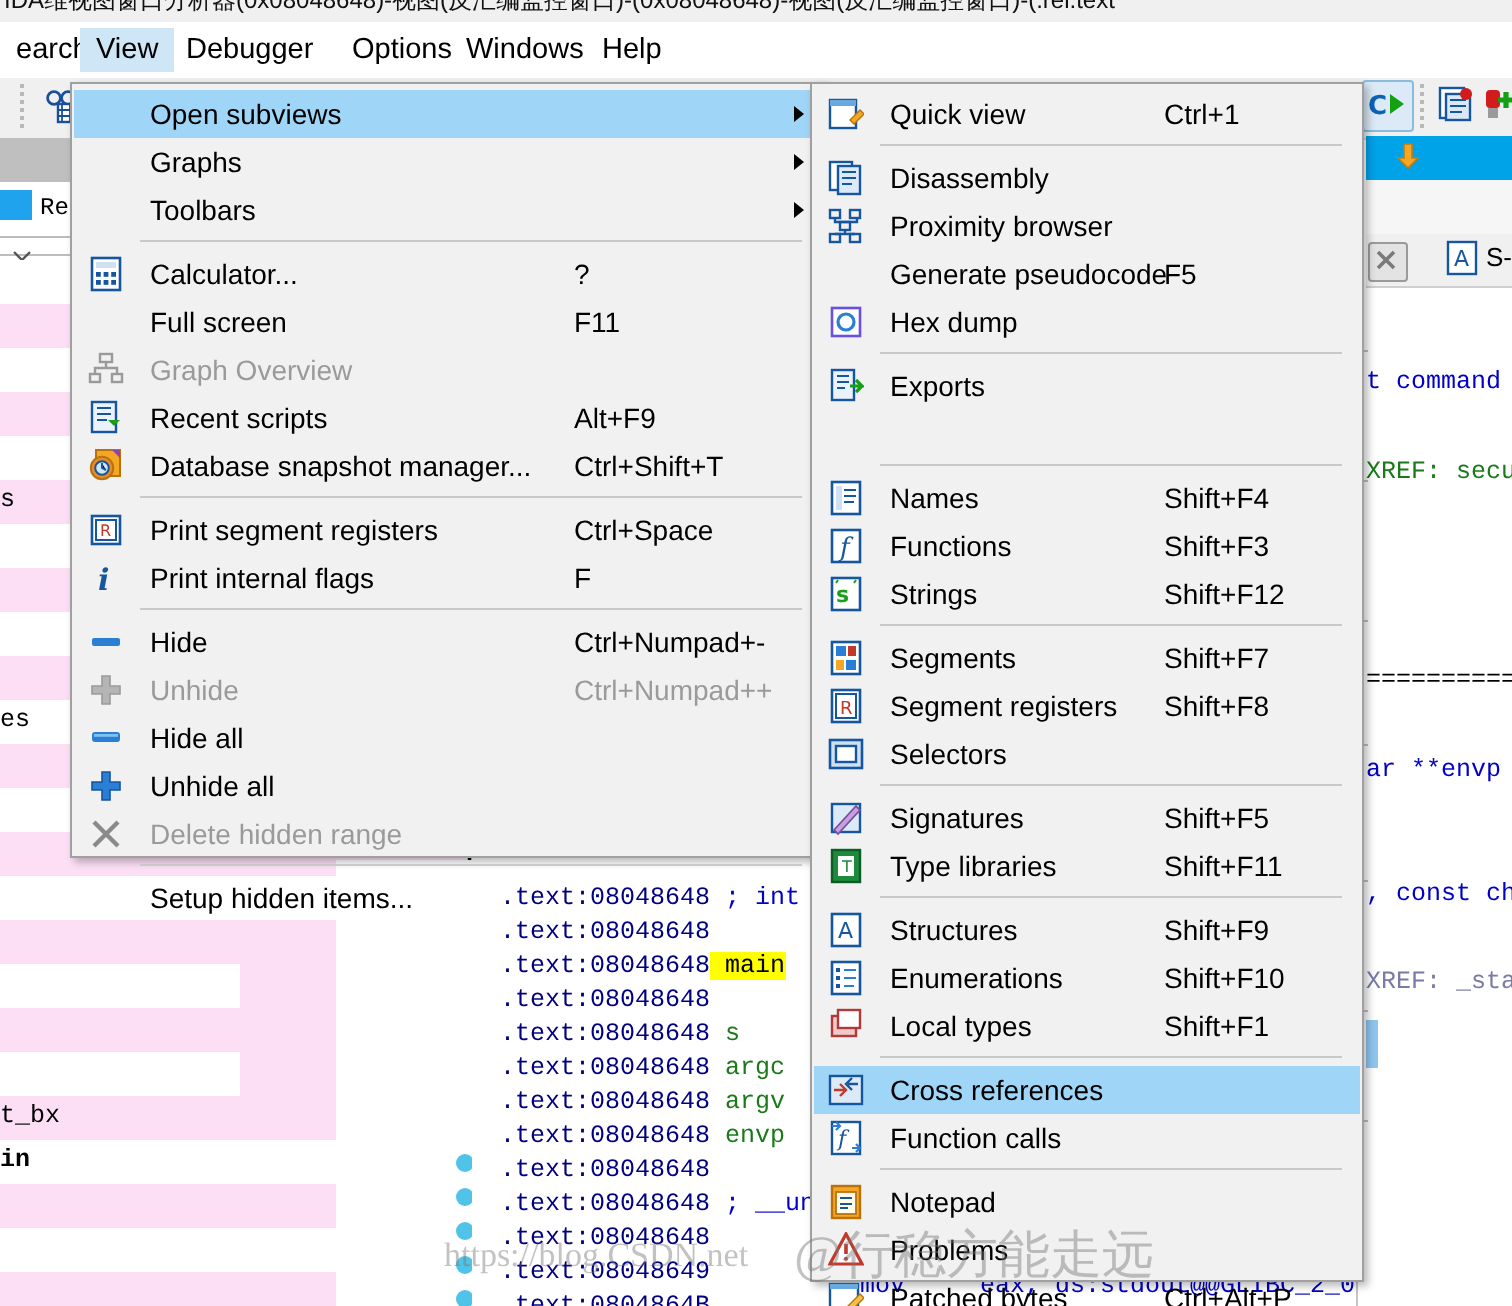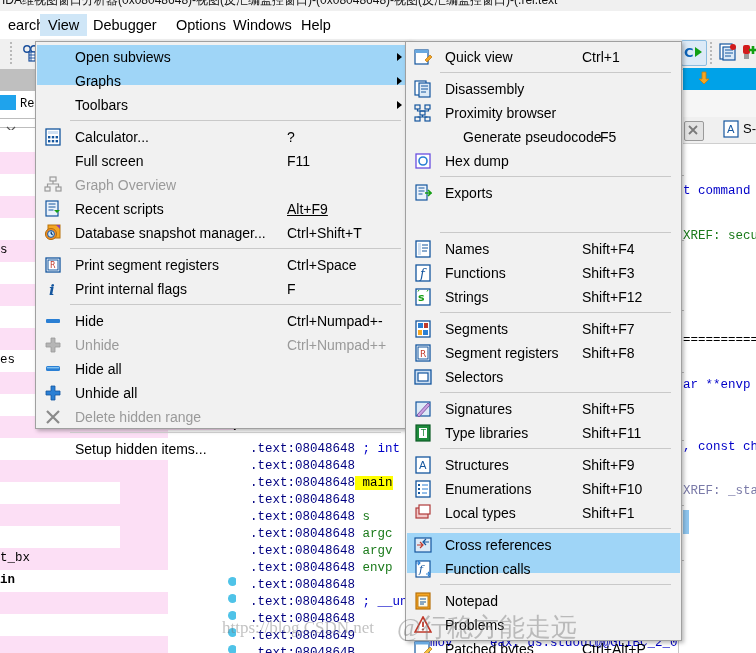--- a/index.html
+++ b/index.html
@@ -109,21 +109,21 @@
 
   
   .menu{
     position:absolute;background:#f1f1f1;border:1px solid #a0a0a0;
     box-shadow:2px 2px 4px rgba(0,0,0,.28);
     font-size:14px;color:#000;
   }
   #view-menu{left:35px;top:41px;width:375px;height:386px;}
   #sub-menu{left:405px;top:41px;width:275px;height:598px;}
   .row{
-    position:absolute;left:1px;right:1px;height:40px;line-height:24px;
+    position:absolute;left:1px;right:1px;height:24px;line-height:24px;
     white-space:nowrap;
   }
   .row.hl{background:#9fd5f7;}
   .row .ico{position:absolute;left:7px;top:3px;width:18px;height:18px;}
   .row .lbl{position:absolute;left:38px;top:0;font-size:14px;}
   .row .acc{position:absolute;top:0;font-size:14px;}
   .row.dis .lbl,.row.dis .acc{color:#9a9a9a;}
   .row .arrow{position:absolute;right:8px;top:8px;width:0;height:0;
     border-left:5px solid #000;border-top:4px solid transparent;border-bottom:4px solid transparent;}
   .sep{position:absolute;height:1px;background:#c9c9c9;}
@@ -501,21 +501,21 @@
         <span class="ico">
           <span class="ic">
             <svg width="18" height="18" viewBox="0 0 18 18" style="position:absolute;left:0;top:0;">
               <rect x="2" y="1" width="12" height="15" fill="#eaf2fb" stroke="#15569e" stroke-width="1.2"></rect>
               <path d="M4.5 4h7M4.5 7h7M4.5 10h5" stroke="#15569e" stroke-width="1"></path>
               <path d="M10 10 L16 10 L13 13 Z" fill="#17a017"></path>
             </svg>
           </span>
         </span>
         <span class="lbl">Recent scripts</span>
-        <span class="acc" style="left: 250px; text-decoration: underline;">Alt+F9</span>
+        <span class="acc" style="left: 250px;">Alt+F9</span>
       </div>
       <div class="row" style="top: 179px;">
         <span class="ico">
           <span class="ic">
             <svg width="18" height="18" viewBox="0 0 18 18" style="position:absolute;left:0;top:0;">
               <rect x="4" y="1" width="12" height="13" fill="#f5a623" stroke="#b8720d" stroke-width="1"></rect>
               <circle cx="7" cy="10" r="5.6" fill="#e98b2a" stroke="#b8720d" stroke-width="1"></circle>
               <circle cx="7" cy="10" r="3.4" fill="#cfe6f7" stroke="#15569e" stroke-width="1"></circle>
               <path d="M7 7.5V10l2 1" stroke="#15569e" stroke-width="1"></path>
               <path d="M12 1 l4 0 l0 4" fill="#8e44ad"></path>
@@ -647,21 +647,21 @@
                 <rect x="6" y="7" width="5" height="4"></rect>
                 <rect x="1" y="13" width="5" height="4"></rect>
                 <rect x="11" y="13" width="5" height="4"></rect>
                 <path d="M3.5 5v2h11V5M8.5 11v2h-5v0M8.5 11v2h5"></path>
               </g>
             </svg>
           </span>
         </span>
         <span class="lbl">Proximity browser</span>
       </div>
-      <div class="row" style="top: 83px; margin-left: 18px;">
+      <div class="row" style="top: 83px;">
         <span class="lbl">Generate pseudocode</span>
         <span class="acc" style="left: 175px;">F5</span>
       </div>
       <div class="row" style="top: 107px;">
         <span class="ico">
           <span class="ic">
             <svg width="18" height="18" viewBox="0 0 18 18" style="position:absolute;left:0;top:0;">
               <rect x="2" y="2" width="14" height="14" fill="#fff" stroke="#6a4fe0" stroke-width="1.3"></rect>
               <circle cx="9" cy="9" r="4" fill="none" stroke="#2a7fd4" stroke-width="1.6"></circle>
             </svg>

